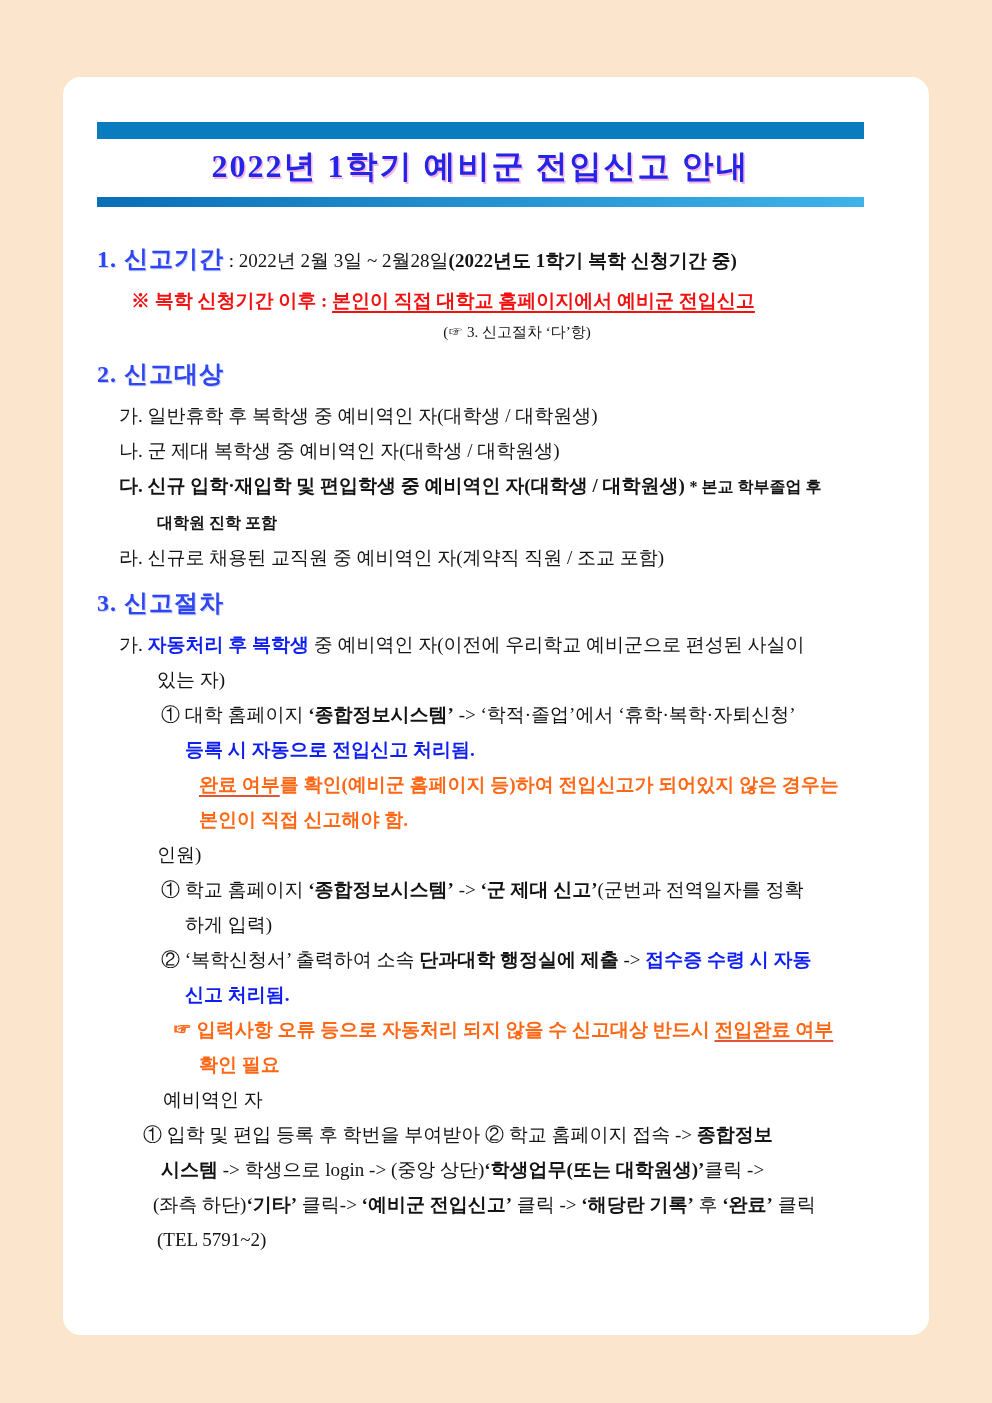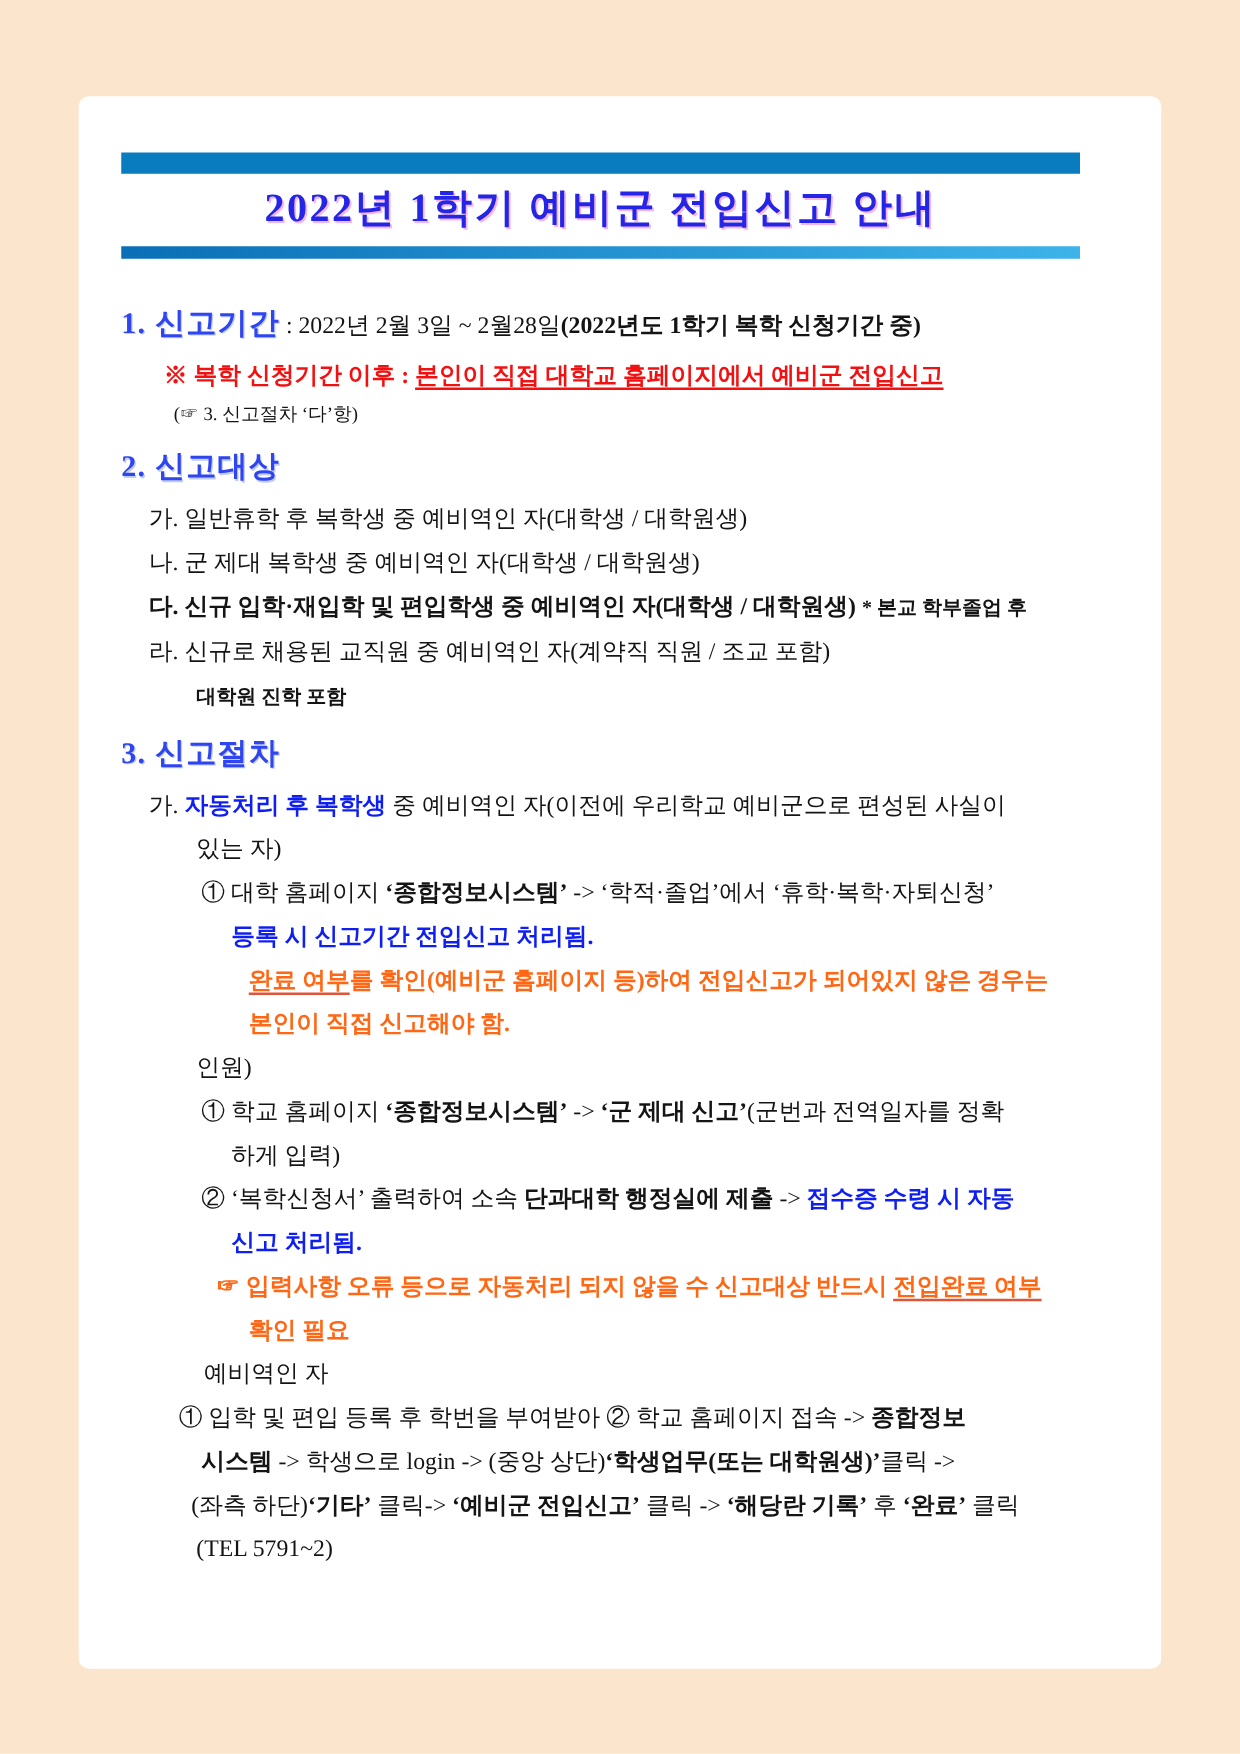--- a/index.html
+++ b/index.html
@@ -11,41 +11,41 @@
   *{margin:0;padding:0;box-sizing:border-box;}
   html,body{width:992px;}
   body{
     width:992px;height:1403px;
     background:var(--bg);
     font-family:"Liberation Serif","DejaVu Serif",serif;
     position:relative;overflow:hidden;
   }
   .card{
     position:absolute;left:63px;top:77px;width:866px;height:1258px;
-    background:var(--card);border-radius:8px;
+    background:var(--card);border-radius:18px;
     padding:45px 34px 0 34px;
   }
   .topbar{
     height:17px;width:767px;background:var(--bar);
   }
   .title{
     width:767px;text-align:center;
     font-size:32px;font-weight:bold;letter-spacing:2px;
     color:var(--title);
     text-shadow:1.5px 1.5px 0 rgba(244,140,215,.65);
     padding:6px 0 8px 0;
   }
   .botbar{
     height:10px;width:767px;
     background:linear-gradient(90deg,var(--bar2a),var(--bar2b));
   }
   .doc{margin-top:30px;font-size:19px;color:var(--ink);}
   .line{line-height:35px;white-space:nowrap;}
   .line.heading{line-height:44px;margin-top:6px;}
-  .line.sub{line-height:28px;font-size:15px;}
+  .line.sub{line-height:28px;font-size:15px;text-align:center;}
   .r-head{
     color:var(--head);font-size:24px;font-weight:bold;letter-spacing:1px;
     text-shadow:1px 1px 0 rgba(150,170,255,.6);
   }
   .r-k{color:var(--ink);}
   .r-b{color:var(--ink);font-weight:bold;}
   .r-bsm{color:var(--ink);font-weight:bold;font-size:16px;}
   .r-blue{color:var(--blue);font-weight:bold;}
   .r-red{color:var(--red);font-weight:bold;}
   .r-redu{
@@ -67,27 +67,27 @@
   <h1 class="title">2022년 1학기 예비군 전입신고 안내</h1>
   <div class="botbar"></div>
   <div class="doc" id="doc">
       <div class="line heading" style="padding-left: 0px;"><span class="r-head">1. 신고기간</span><span class="r-k"> : </span><span class="r-k">2022년 2월 3일 ~ 2월28일</span><span class="r-b">(2022년도 1학기 복학 신청기간 중)</span></div>
       <div class="line" style="padding-left: 34px;"><span class="r-red">※ 복학 신청기간 이후 : </span><span class="r-redu">본인이 직접 대학교 홈페이지에서 예비군 전입신고</span></div>
       <div class="line sub" style="padding-left: 42px;"><span class="r-k">(☞ 3. 신고절차 ‘다’항)</span></div>
       <div class="line heading" style="padding-left: 0px;"><span class="r-head">2. 신고대상</span></div>
       <div class="line" style="padding-left: 22px;"><span class="r-k">가. 일반휴학 후 복학생 중 예비역인 자(대학생 / 대학원생)</span></div>
       <div class="line" style="padding-left: 22px;"><span class="r-k">나. 군 제대 복학생 중 예비역인 자(대학생 / 대학원생)</span></div>
       <div class="line" style="padding-left: 22px;"><span class="r-b">다. 신규 입학·재입학 및 편입학생 중 예비역인 자(대학생 / 대학원생) </span><span class="r-bsm">* 본교 학부졸업 후</span></div>
+      <div class="line" style="padding-left: 60px;"><span class="r-bsm">대학원 진학 포함</span></div>
       <div class="line" style="padding-left: 22px;"><span class="r-k">라. 신규로 채용된 교직원 중 예비역인 자(계약직 직원 / 조교 포함)</span></div>
-      <div class="line" style="padding-left: 60px;"><span class="r-bsm">대학원 진학 포함</span></div>
       <div class="line heading" style="padding-left: 0px;"><span class="r-head">3. 신고절차</span></div>
       <div class="line" style="padding-left: 22px;"><span class="r-k">가. </span><span class="r-blue">자동처리 후 복학생</span><span class="r-k"> 중 예비역인 자(이전에 우리학교 예비군으로 편성된 사실이</span></div>
       <div class="line" style="padding-left: 60px;"><span class="r-k">있는 자)</span></div>
       <div class="line" style="padding-left: 64px;"><span class="r-k">① 대학 홈페이지 </span><span class="r-b">‘종합정보시스템’</span><span class="r-k"> -&gt; ‘학적·졸업’에서 ‘휴학·복학·자퇴신청’</span></div>
-      <div class="line" style="padding-left: 88px;"><span class="r-blue">등록 시 신고기간 전입신고 처리됨.</span></div>
+      <div class="line" style="padding-left: 88px;"><span class="r-blue">등록 시 자동으로 전입신고 처리됨.</span></div>
       <div class="line" style="padding-left: 102px;"><span class="r-orgu">완료 여부</span><span class="r-org">를 확인(예비군 홈페이지 등)하여 전입신고가 되어있지 않은 경우는</span></div>
       <div class="line" style="padding-left: 102px;"><span class="r-org">본인이 직접 신고해야 함.</span></div>
       <div class="line" style="padding-left: 60px;"><span class="r-k">인원)</span></div>
       <div class="line" style="padding-left: 64px;"><span class="r-k">① 학교 홈페이지 </span><span class="r-b">‘종합정보시스템’</span><span class="r-k"> -&gt; </span><span class="r-b">‘군 제대 신고’</span><span class="r-k">(군번과 전역일자를 정확</span></div>
       <div class="line" style="padding-left: 88px;"><span class="r-k">하게 입력)</span></div>
       <div class="line" style="padding-left: 64px;"><span class="r-k">② ‘복학신청서’ 출력하여 소속 </span><span class="r-b">단과대학 행정실에 제출</span><span class="r-k"> -&gt; </span><span class="r-blue">접수증 수령 시 자동</span></div>
       <div class="line" style="padding-left: 88px;"><span class="r-blue">신고 처리됨.</span></div>
       <div class="line" style="padding-left: 76px;"><span class="r-org">☞ 입력사항 오류 등으로 자동처리 되지 않을 수 신고대상 반드시 </span><span class="r-orgu">전입완료 여부</span></div>
       <div class="line" style="padding-left: 102px;"><span class="r-org">확인 필요</span></div>
       <div class="line" style="padding-left: 66px;"><span class="r-k">예비역인 자</span></div>

